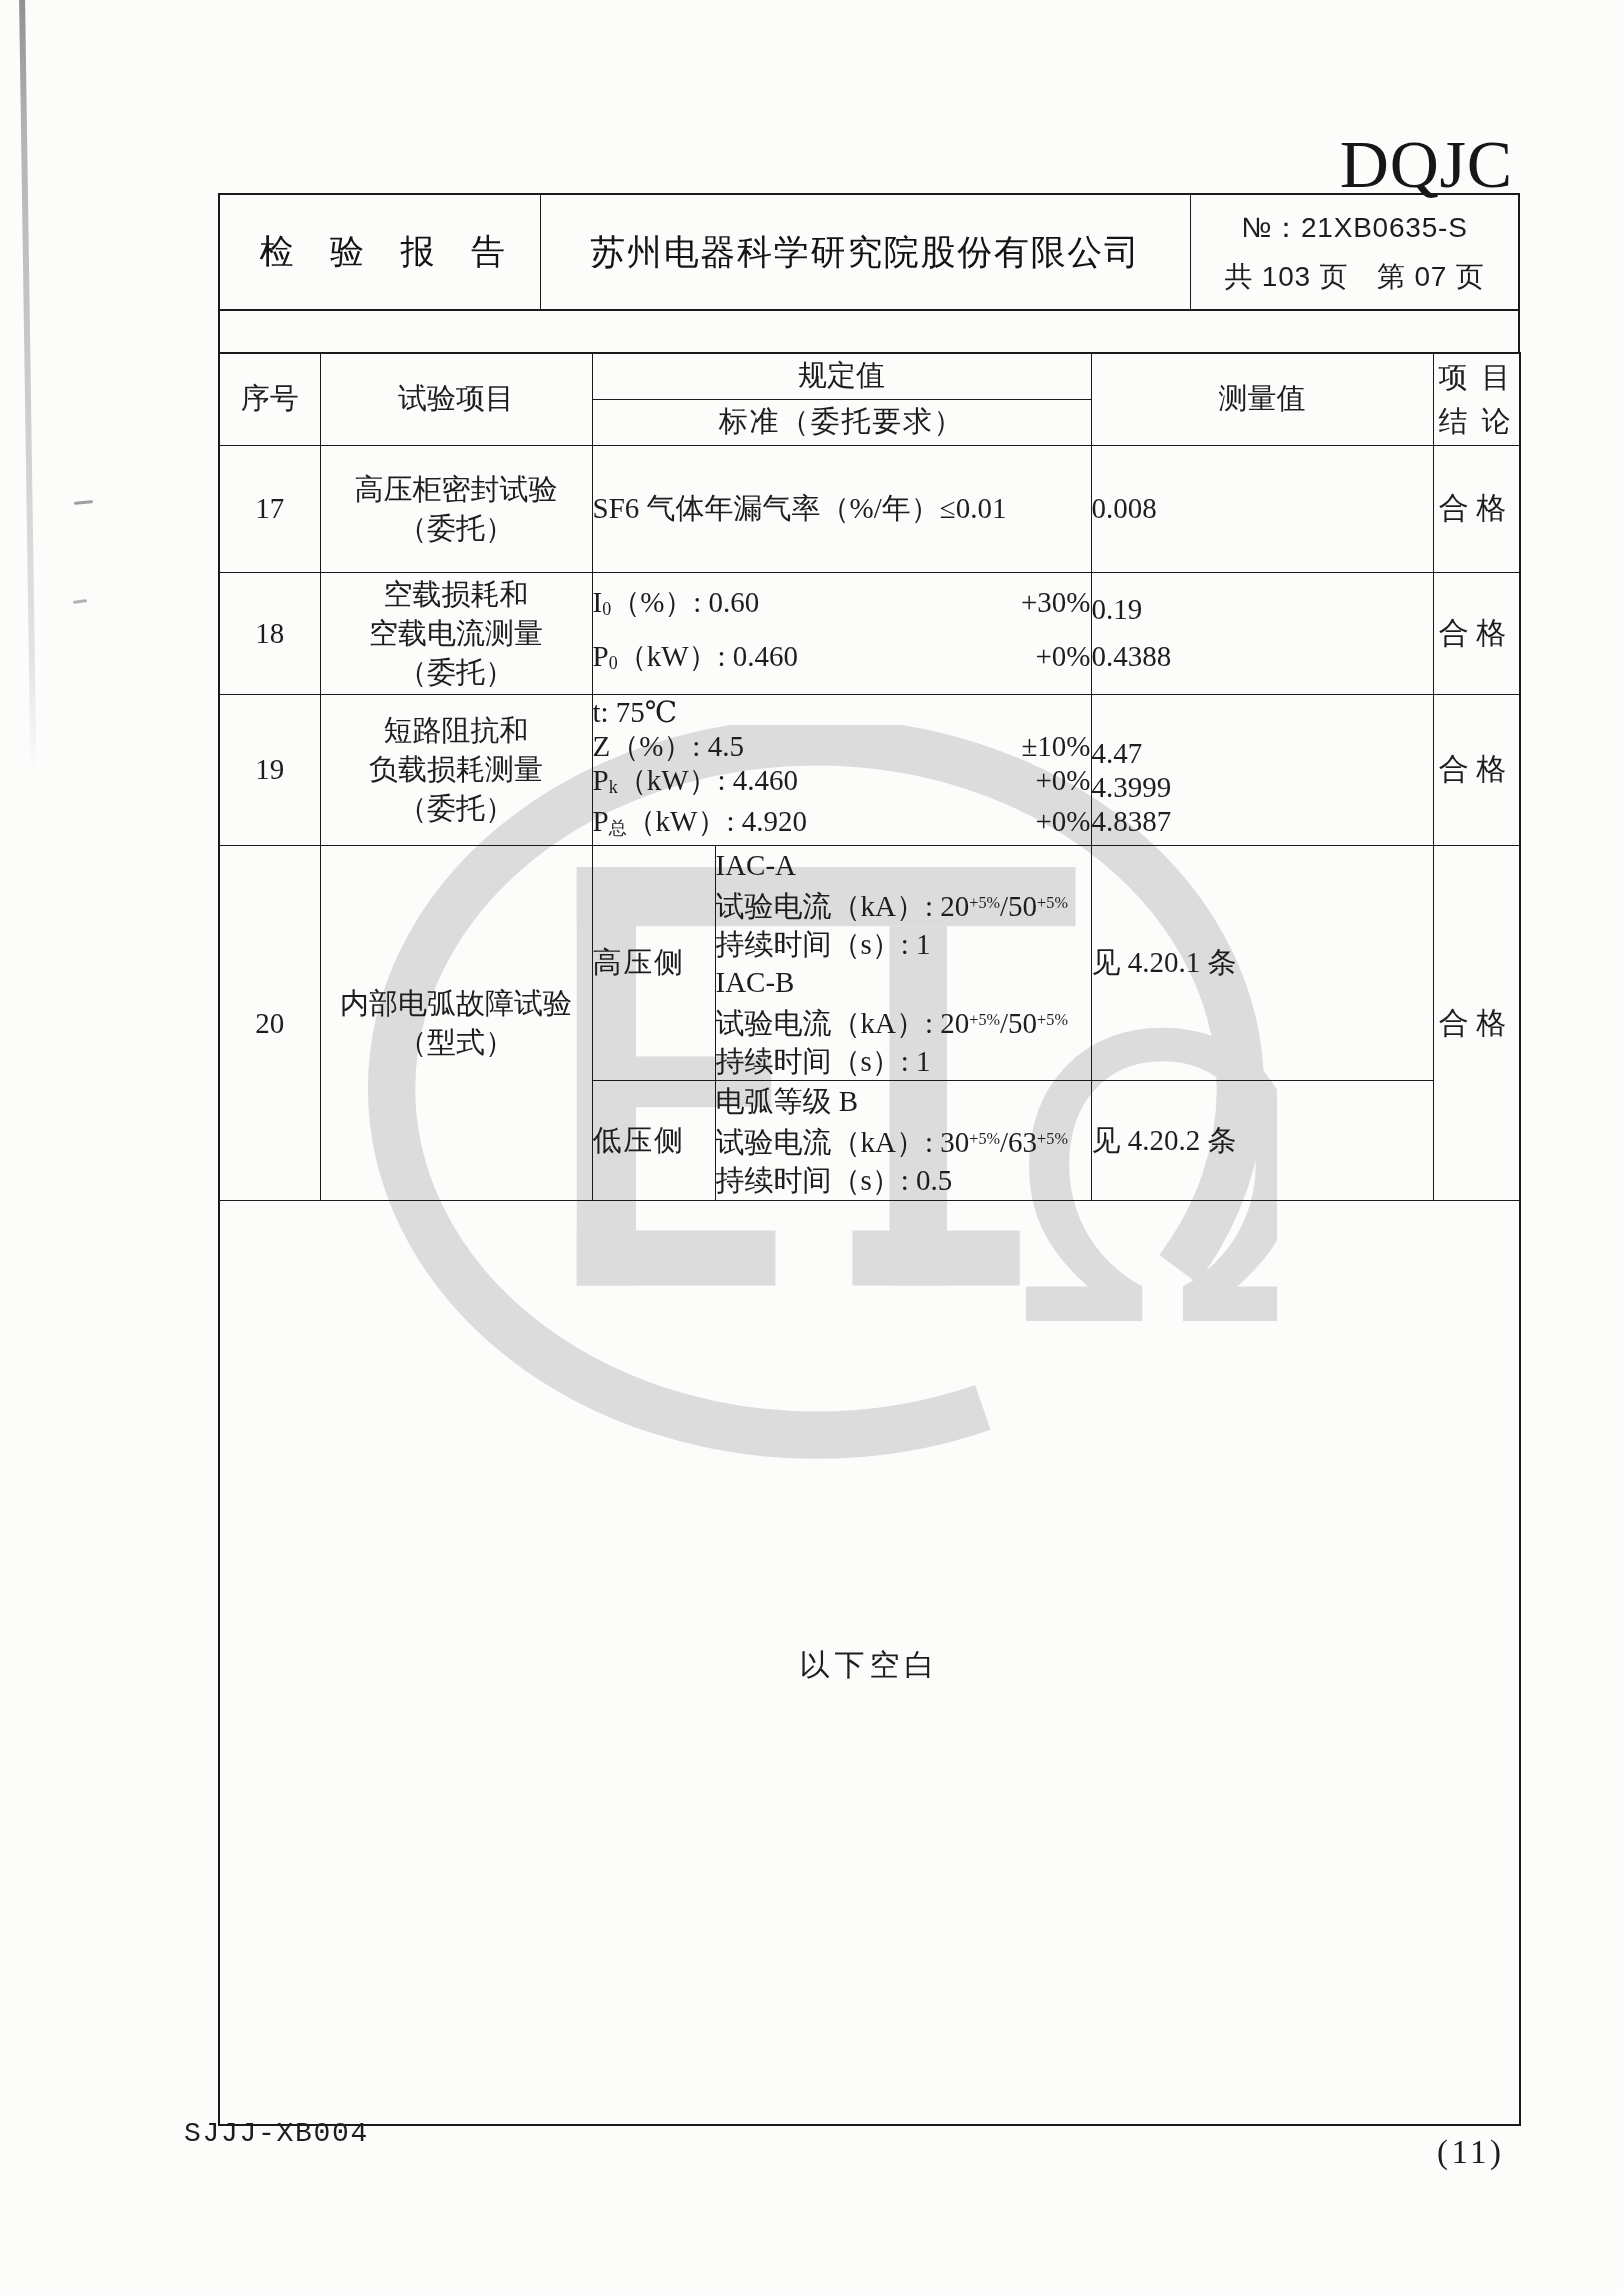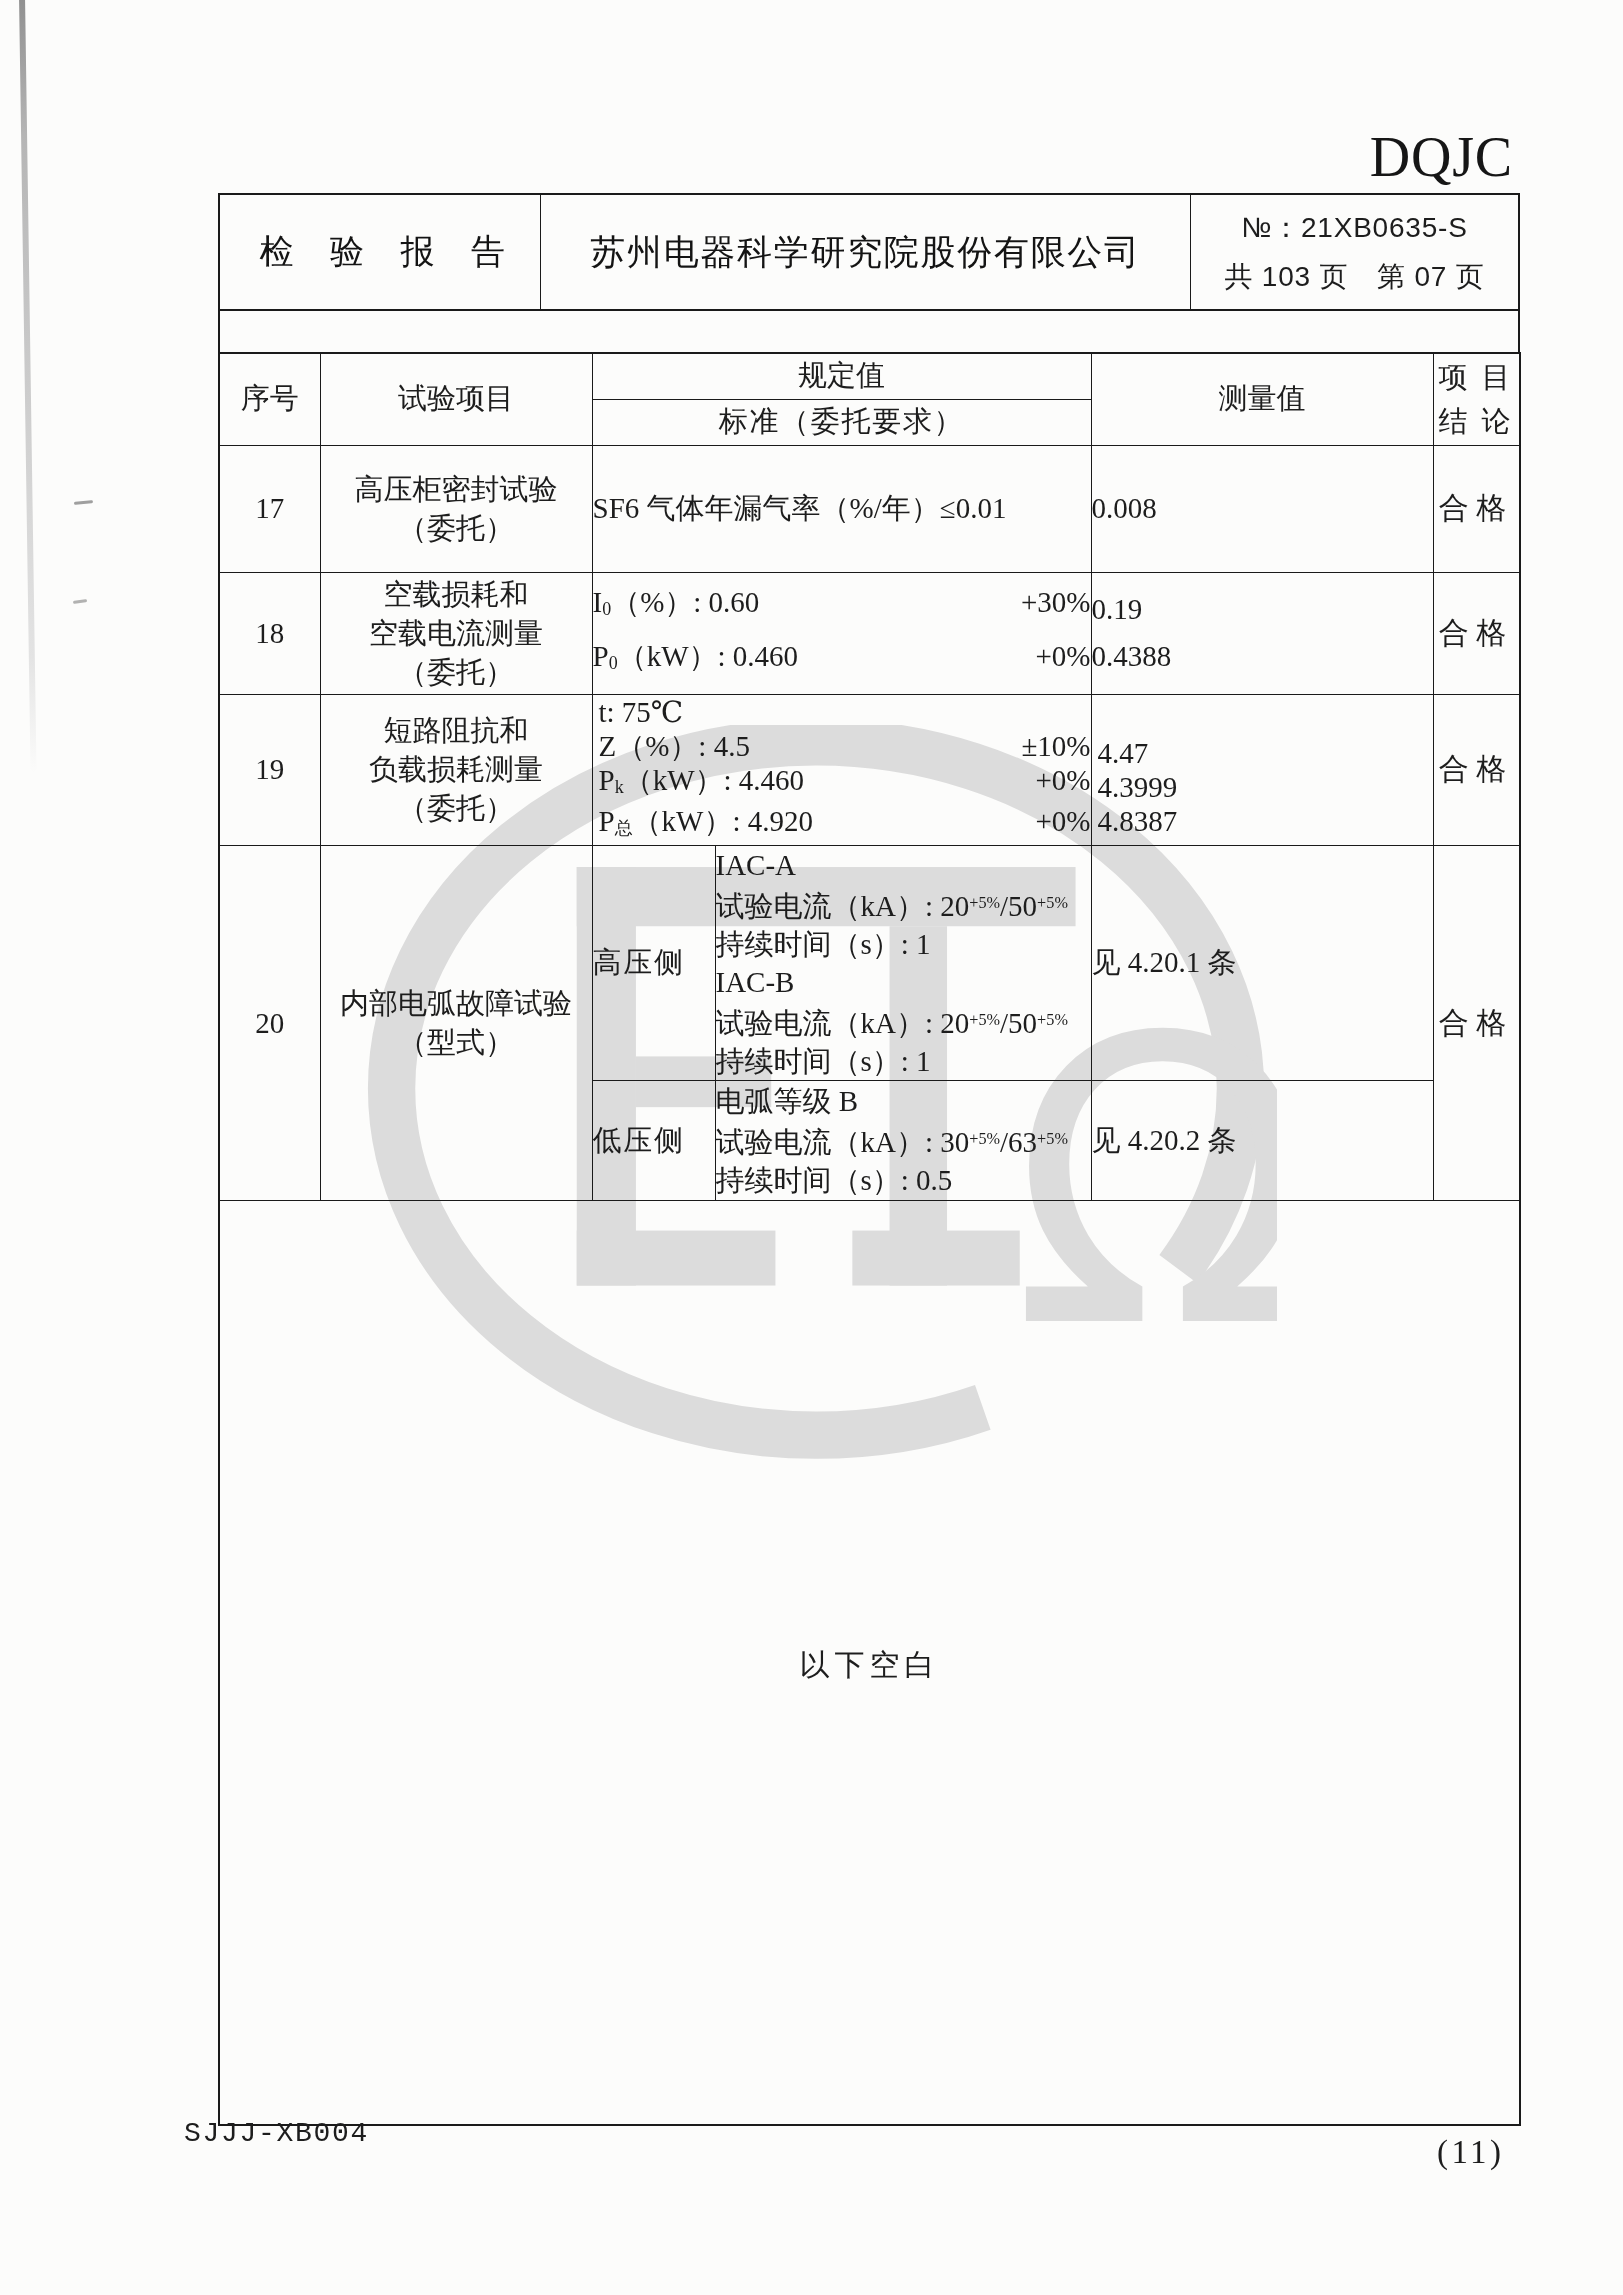--- a/index.html
+++ b/index.html
@@ -22,21 +22,21 @@
     background:linear-gradient(to bottom,#8f8f8f 0%,#b5b5b5 18%,#cfcfcf 55%,#e3e3e3 85%,rgba(230,230,230,0));
     transform:rotate(-0.85deg);transform-origin:top left;border-radius:3.4px;
   }
   .speck{position:absolute;background:#9f9f9f;border-radius:1.7px;}
   .speck.s1{left:74px;top:501px;width:18.6px;height:3.4px;transform:rotate(-6deg);}
   .speck.s2{left:73px;top:600px;width:14.4px;height:2.5px;transform:rotate(-8deg);opacity:.8;}
 
   
   .dqjc{
     position:absolute;top:125px;right:110px;
-    font-size:56px;letter-spacing:0.8px;color:#161616;
+    font-size:68px;letter-spacing:0.8px;color:#161616;
     font-family:"Liberation Serif","DejaVu Serif",serif;
   }
 
   
   .watermark{position:absolute;left:355px;top:725px;z-index:1;}
 
   
   .titlebox{
     position:absolute;left:218px;top:193px;width:1302px;height:118px;
     border:2.5px solid #1a1a1a;display:flex;z-index:2;box-sizing:border-box;background:transparent;
@@ -65,21 +65,21 @@
   }
   .c{text-align:center;}
   .spec-cell{text-align:left;padding-left:15px;padding-right:10px;}
   .meas-cell{text-align:left;padding-left:13.5px;padding-right:6.8px;}
   .concl{text-align:center;font-size:30px;letter-spacing:7.6px;padding-left:7.6px;}
   .hdr2{letter-spacing:1.7px;}
   .chdr .l{line-height:44px;letter-spacing:3.4px;}
   .itemlines div{line-height:39px;text-align:center;}
   .sl{display:flex;justify-content:space-between;align-items:baseline;}
   .lh56 .sl,.lh56 div.ml-line{line-height:47px;}
-  .lh40 .sl,.lh40 div.ml-line{line-height:34px;min-height:34px;padding-left:6px;}
+  .lh40 .sl,.lh40 div.ml-line{line-height:34px;min-height:34px;}
   .lh45 div.ln{line-height:38px;}
   div.ml-line{min-height:1em;}
   .mh56 div.ml-line{line-height:47px;}
   sub{font-size:0.62em;vertical-align:-0.18em;}
   sup{font-size:0.56em;vertical-align:0.5em;letter-spacing:0;}
   .side{ text-align:left;letter-spacing:1.7px;}
   .blank-cell{vertical-align:top;}
   .blank-note{margin-top:6.8px;text-align:center;font-size:30px;letter-spacing:5px;}
 
   .footer-code{position:absolute;left:184px;top:2118px;font-size:28px;letter-spacing:1.7px;z-index:2;}

